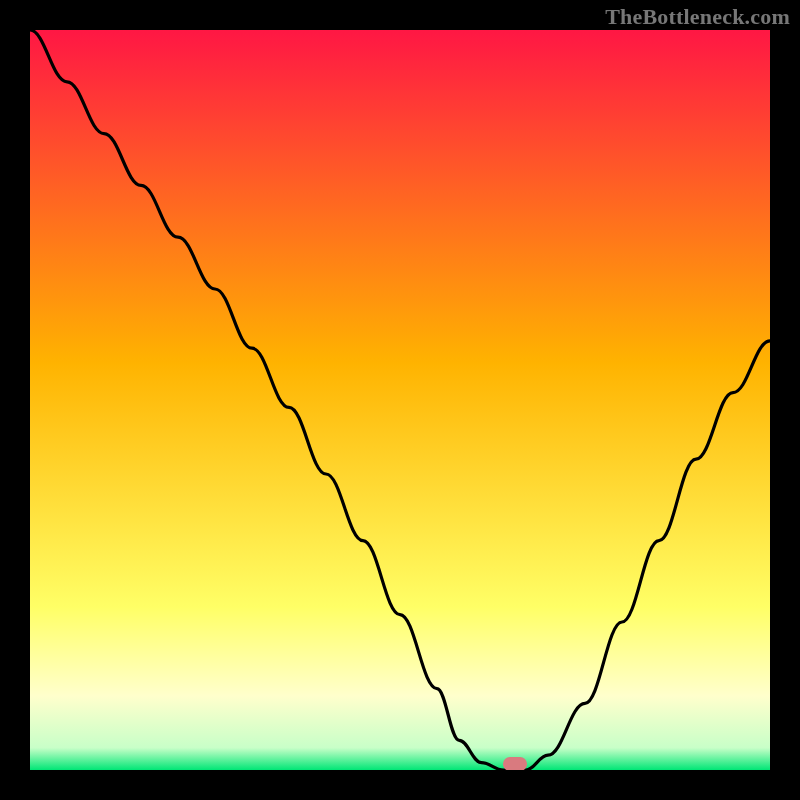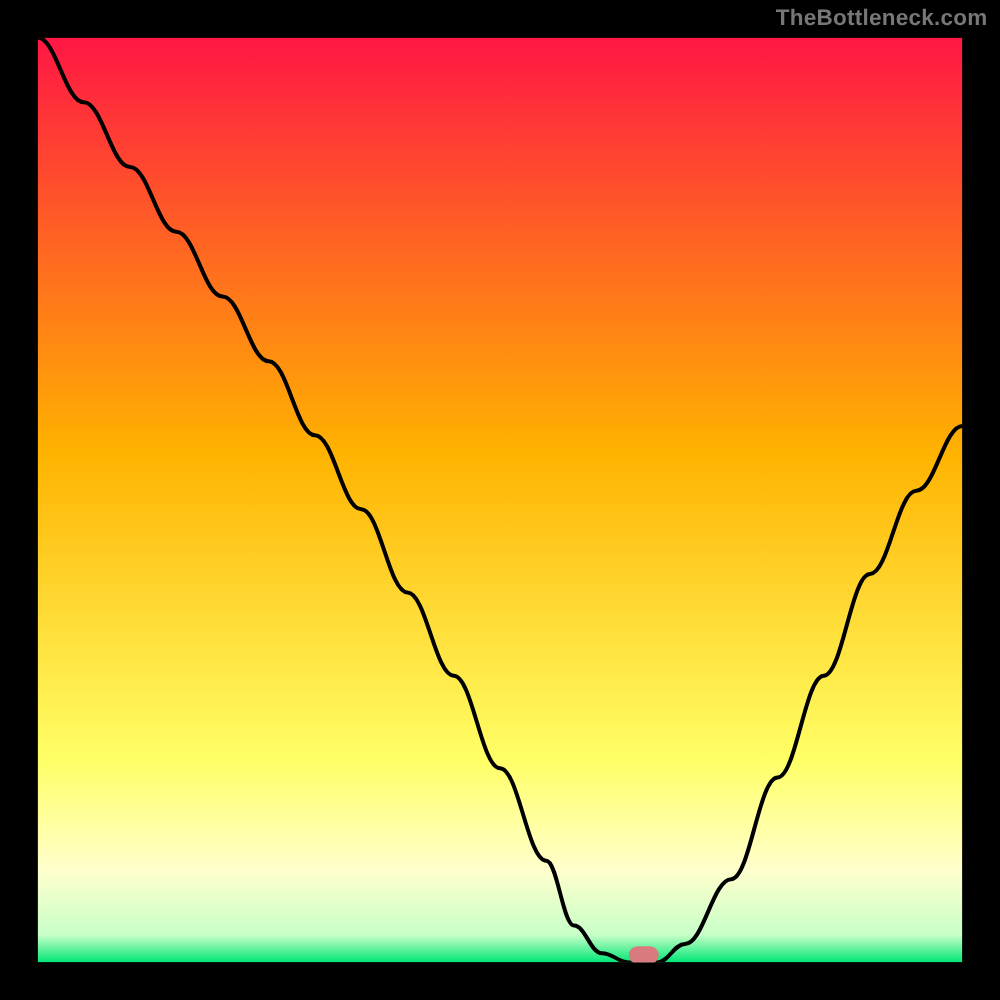--- a/index.html
+++ b/index.html
@@ -15,24 +15,25 @@
     position: relative;
     width: 800px;
     height: 800px;
     background: #000;
   }
   .watermark {
     position: absolute;
     top: 4px;
     right: 10px;
     color: #777;
-    font-size: 18px;
+    font-size: 22px;
     font-weight: 600;
     letter-spacing: 0.2px;
     z-index: 10;
+    font-family: Liberation Serif, serif;
   }
   .plot-area {
     position: absolute;
     left: 30px;
     top: 30px;
     width: 740px;
     height: 740px;
     overflow: hidden;
   }
   .gradient {

